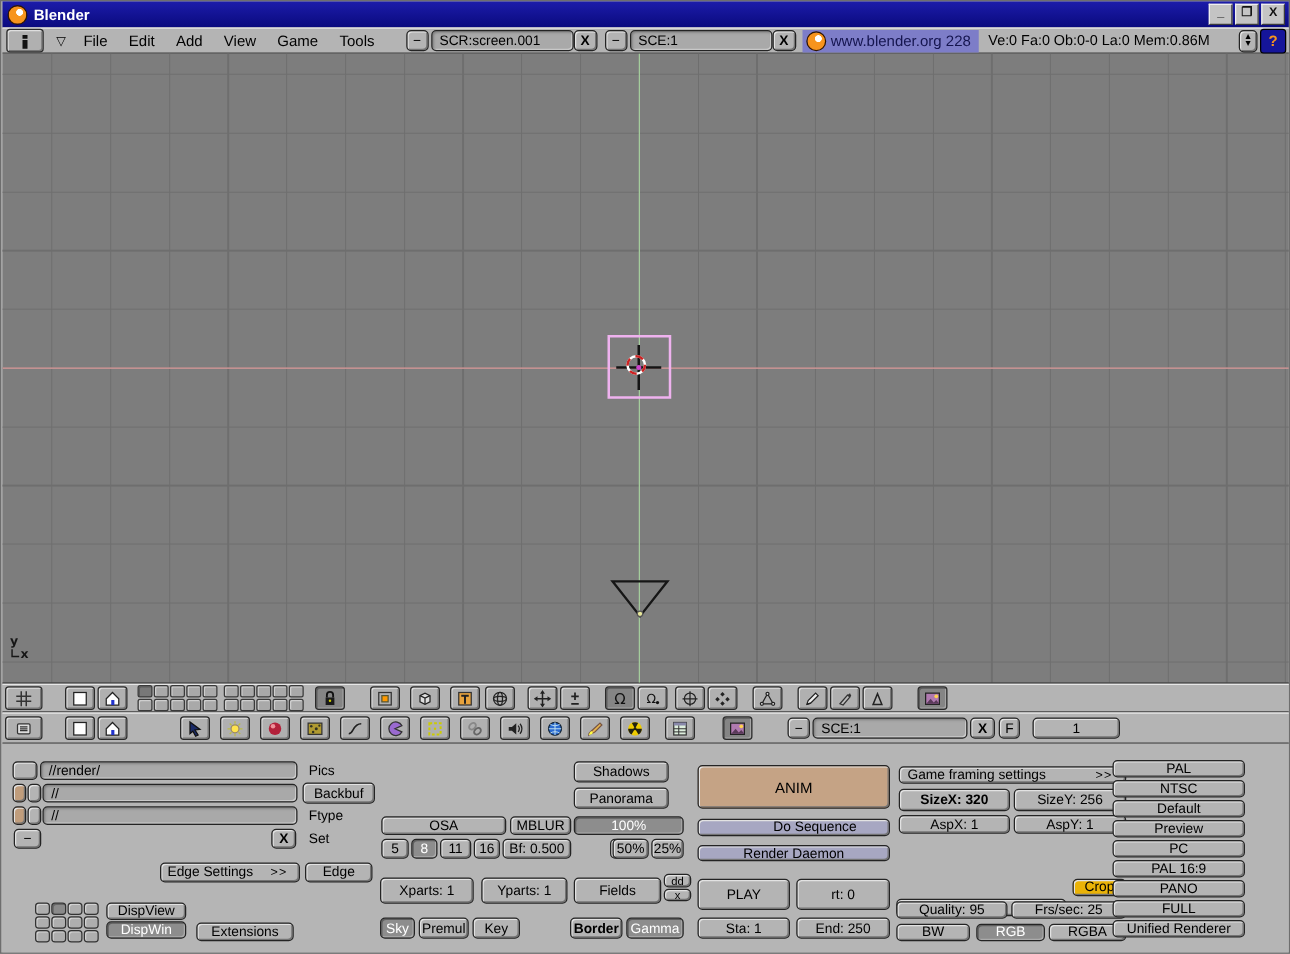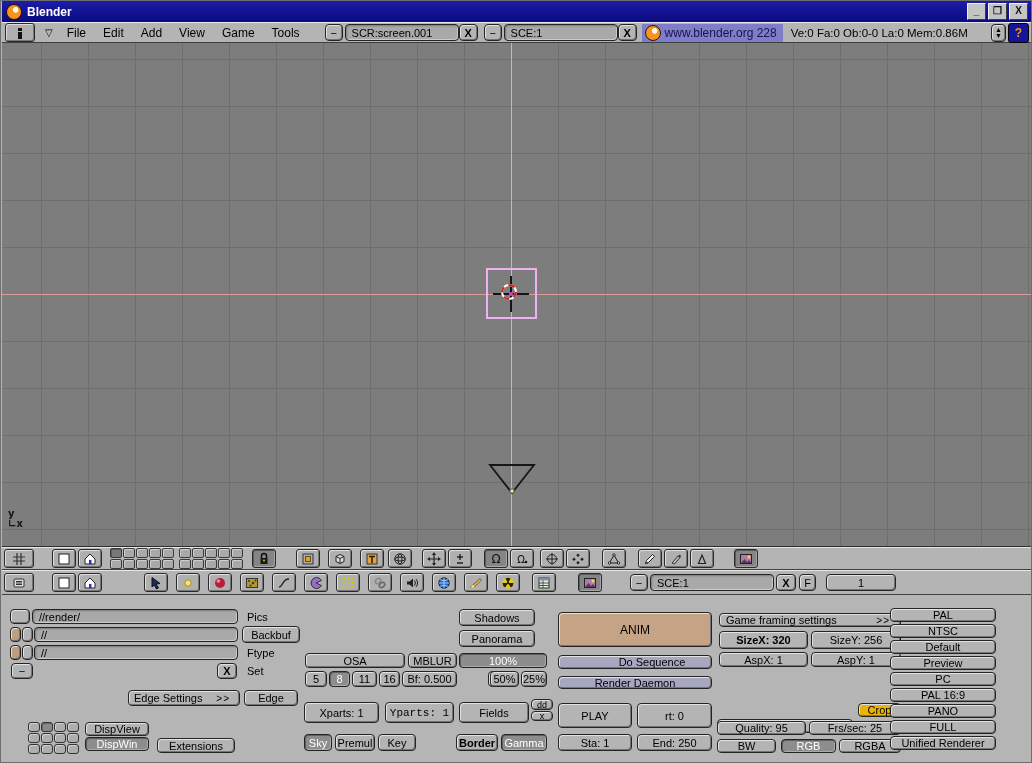--- a/index.html
+++ b/index.html
@@ -455,21 +455,21 @@
     <div class="b abs" style="left:303px;top:76px;width:22px;height:16px;">5</div>
     <div class="b abs pressed" style="left:327px;top:76px;width:21px;height:16px;">8</div>
     <div class="b abs" style="left:350px;top:76px;width:25px;height:16px;">11</div>
     <div class="b abs" style="left:377px;top:76px;width:21px;height:16px;">16</div>
     <div class="b abs" style="left:400px;top:76px;width:55px;height:16px;">Bf: 0.500</div>
     <div class="b abs" style="left:457px;top:76px;width:29px;height:16px;margin-left:29px;">75%</div>
     <div class="b abs" style="left:488px;top:76px;width:29px;height:16px;">50%</div>
     <div class="b abs" style="left:519px;top:76px;width:26px;height:16px;">25%</div>
 
     <div class="b abs" style="left:302px;top:107px;width:75px;height:21px;">Xparts: 1</div>
-    <div class="b abs" style="left:383px;top:107px;width:69px;height:21px;font-family:Liberation Mono, monospace;">Yparts: 1</div>
+    <div class="b abs" style="left:383px;top:107px;width:69px;height:21px;">Yparts: 1</div>
     <div class="b abs" style="left:457px;top:107px;width:70px;height:21px;">Fields</div>
     <div class="b abs" style="left:529px;top:104px;width:22px;height:11px;font-size:9px;">dd</div>
     <div class="b abs" style="left:529px;top:116px;width:22px;height:10px;font-size:9px;">x</div>
 
     <div class="b abs pressed" style="left:302px;top:139px;width:28px;height:17px;">Sky</div>
     <div class="b abs" style="left:333px;top:139px;width:40px;height:17px;">Premul</div>
     <div class="b abs" style="left:376px;top:139px;width:38px;height:17px;">Key</div>
     <div class="b abs" style="left:454px;top:139px;width:42px;height:17px;font-weight:bold;">Border</div>
     <div class="b abs pressed" style="left:499px;top:139px;width:46px;height:17px;">Gamma</div>
 

